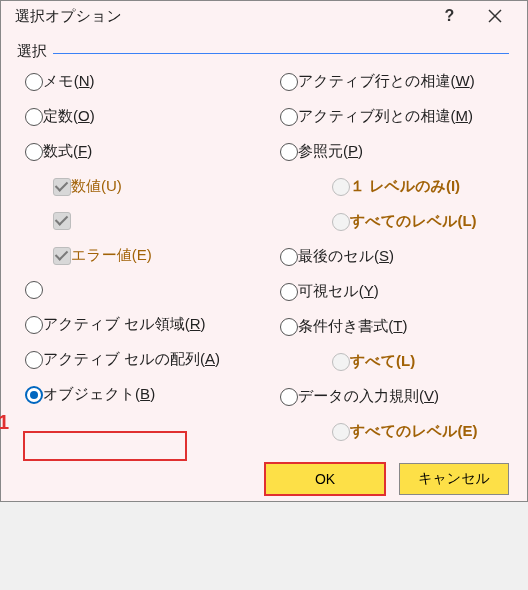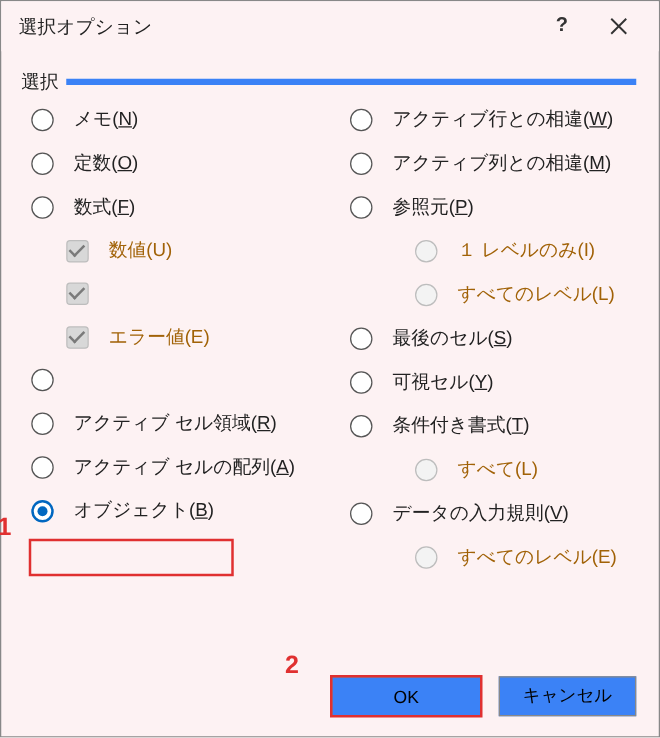--- a/index.html
+++ b/index.html
@@ -5,21 +5,21 @@
   * { box-sizing: border-box; }
   body {
     margin: 0;
     padding: 0;
     font-family: "Yu Gothic UI", "Meiryo", sans-serif;
     font-size: 14px;
     background: #f0f0f0;
   }
   .dialog {
     width: 528px;
-    height: 590px;
+    height: 502px;
     background: #fdf2f3;
     border: 1px solid #888;
     display: flex;
     flex-direction: column;
     position: relative;
   }
   .titlebar {
     height: 40px;
     display: flex;
     align-items: center;
@@ -44,21 +44,21 @@
   .titlebar .help { font-weight: bold; }
   .body {
     flex: 1;
     padding: 8px 18px 10px 18px;
     display: flex;
     flex-direction: column;
   }
   .group {
     position: relative;
     flex: 1;
-    border-top: 5px solid #3b82f6;
+    border-top: 1px solid #3b82f6;
     margin-top: 14px;
     padding-top: 12px;
   }
   .group-label {
     position: absolute;
     top: -12px;
     left: -2px;
     background: #fdf2f3;
     padding: 0 6px 0 0;
     font-size: 15px;
@@ -71,25 +71,25 @@
   .col {
     flex: 1;
     display: flex;
     flex-direction: column;
     gap: 16px;
     padding-top: 6px;
   }
   .opt {
     display: flex;
     align-items: center;
-    gap: 16px;
+    gap: 0;
     padding-left: 6px;
   }
   .opt.indent1 { padding-left: 34px; }
-  .opt.indent2 { padding-left: 58px; }
+  .opt.indent2 { padding-left: 58px; font-weight: bold; }
   .radio, .check {
     width: 18px;
     height: 18px;
     flex-shrink: 0;
     display: inline-flex;
     align-items: center;
     justify-content: center;
   }
   .radio {
     border: 1.5px solid #555;
@@ -151,21 +151,21 @@
   .c2 { left: 227px; top: 520px; }
   .footer {
     display: flex;
     justify-content: flex-end;
     gap: 14px;
     padding: 12px 18px 16px 0;
   }
   .btn {
     min-width: 110px;
     height: 32px;
-    background: #3b82f6;
+    background: #fde047;
     border: 1px solid #888;
     font-size: 14px;
     display: flex;
     align-items: center;
     justify-content: center;
   }
   .btn.highlighted {
     outline: 2px solid #e03030;
     outline-offset: -1px;
     width: 120px;

